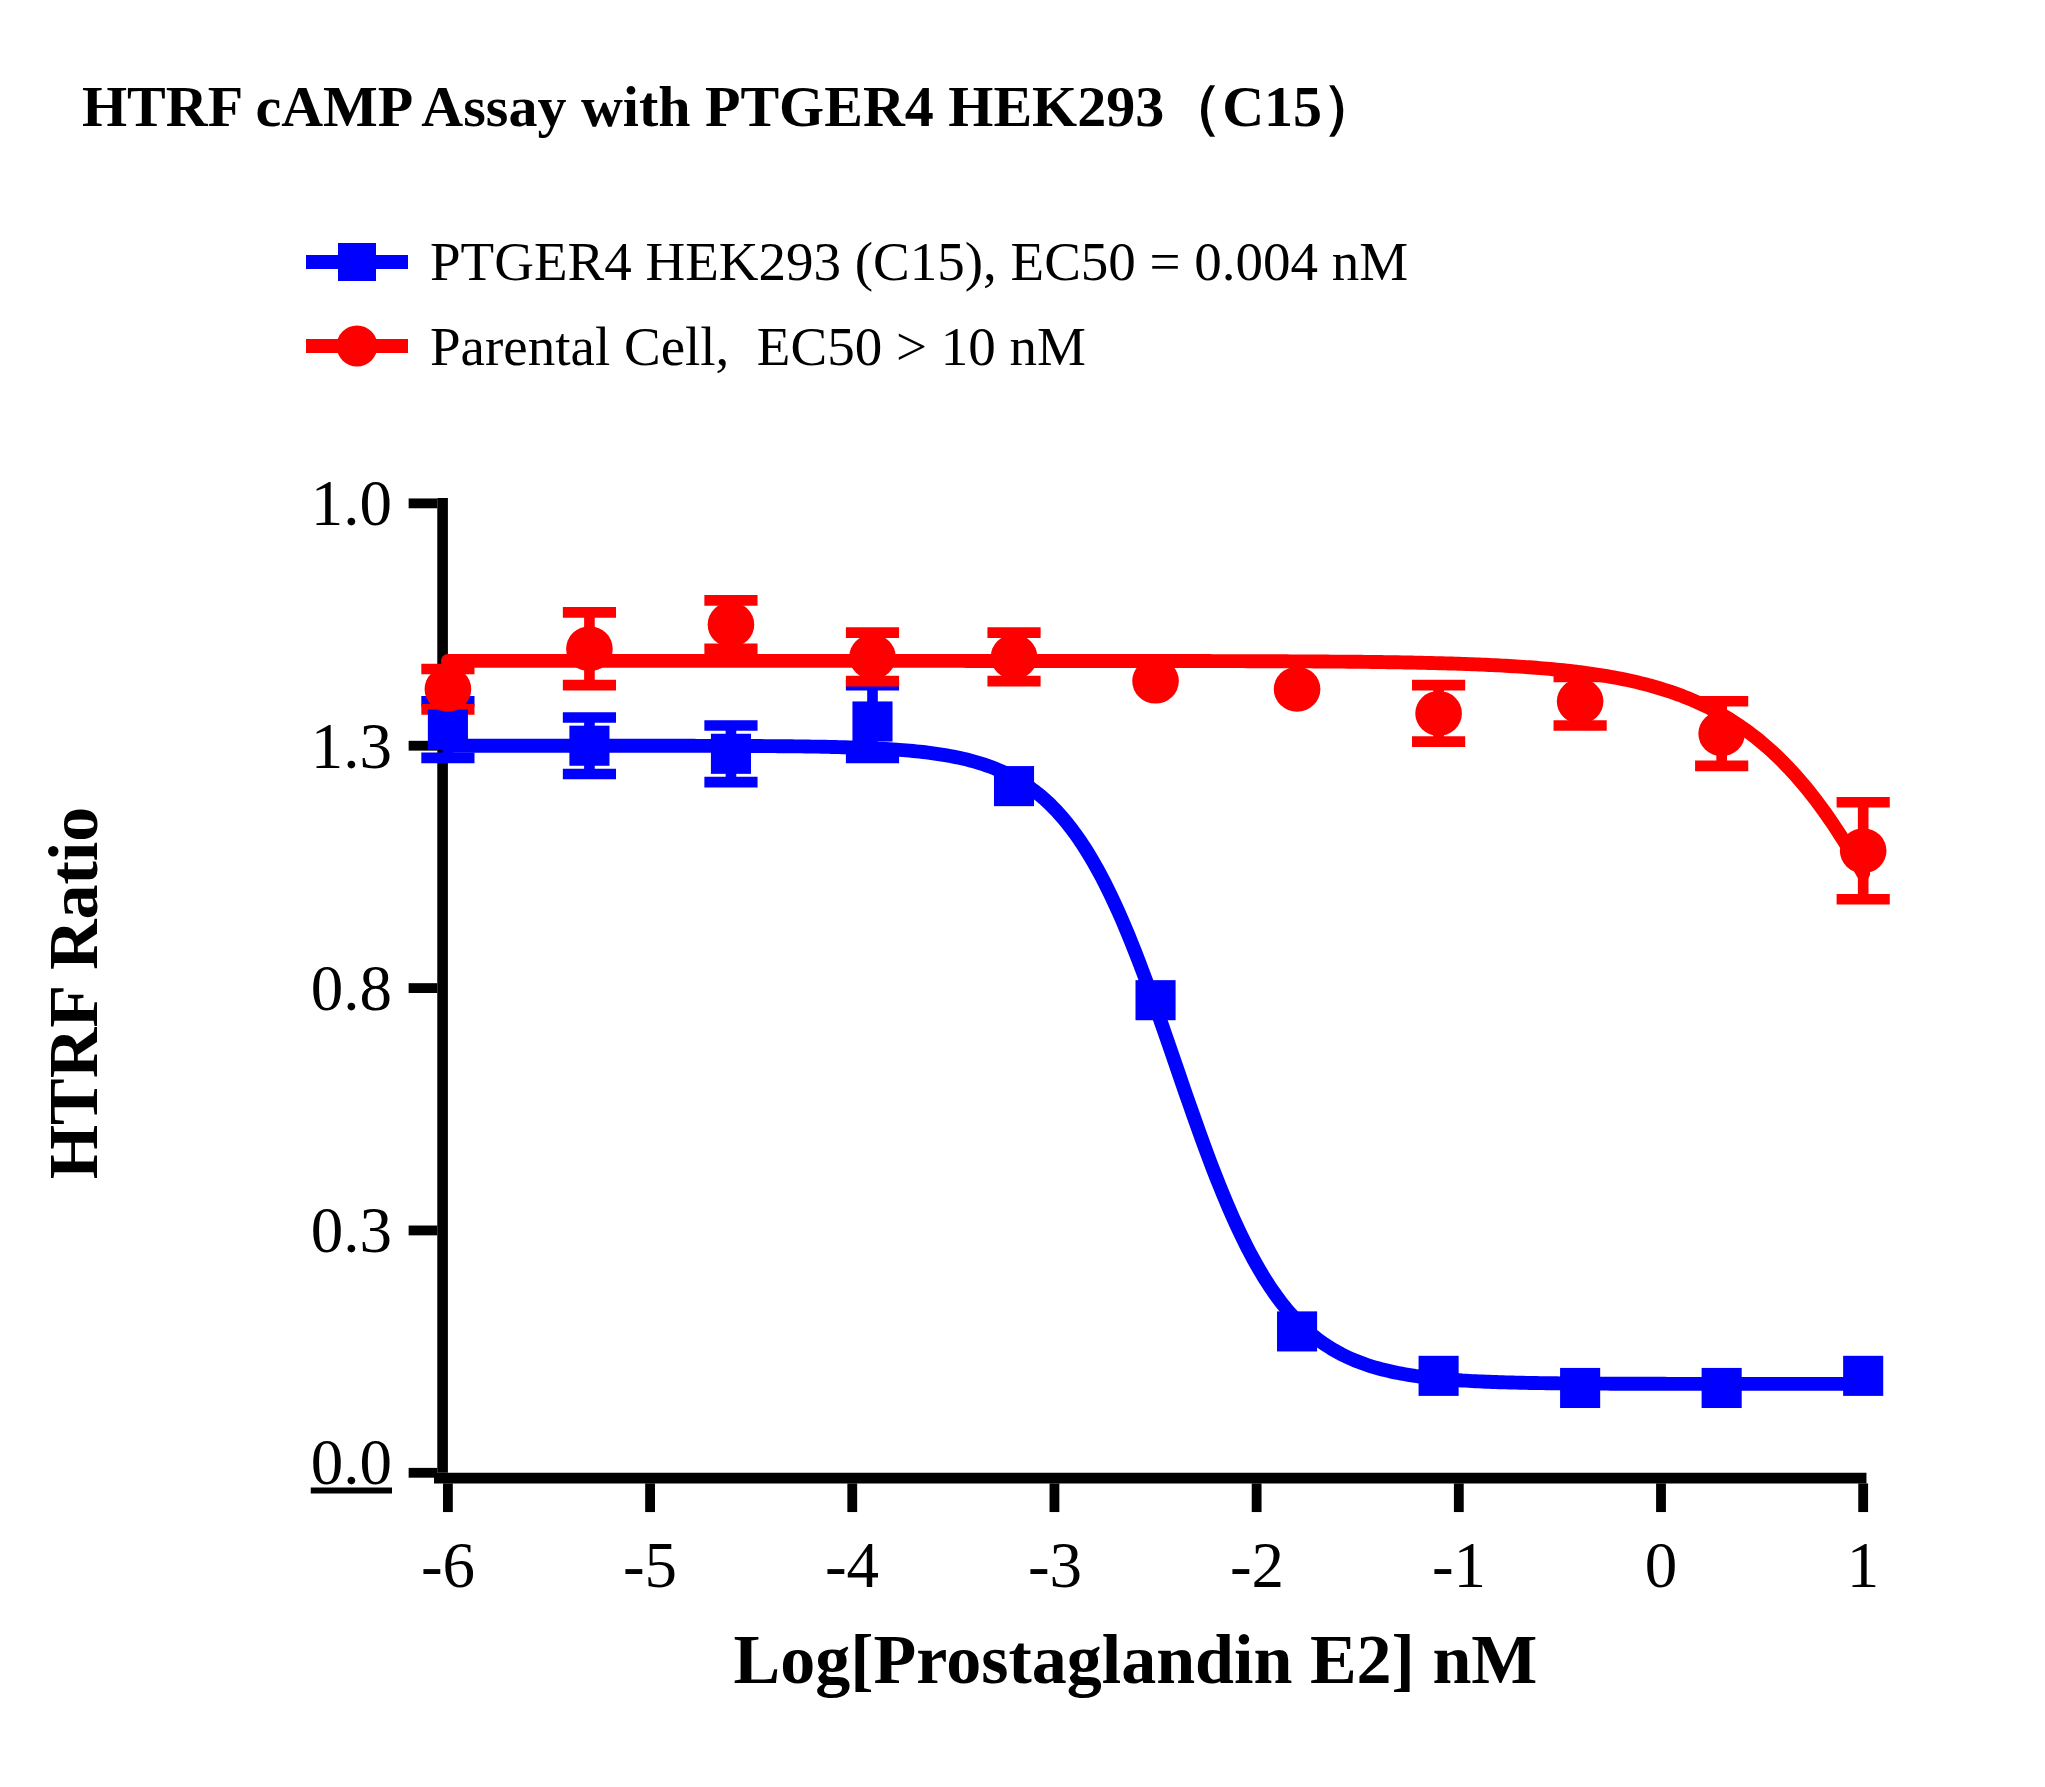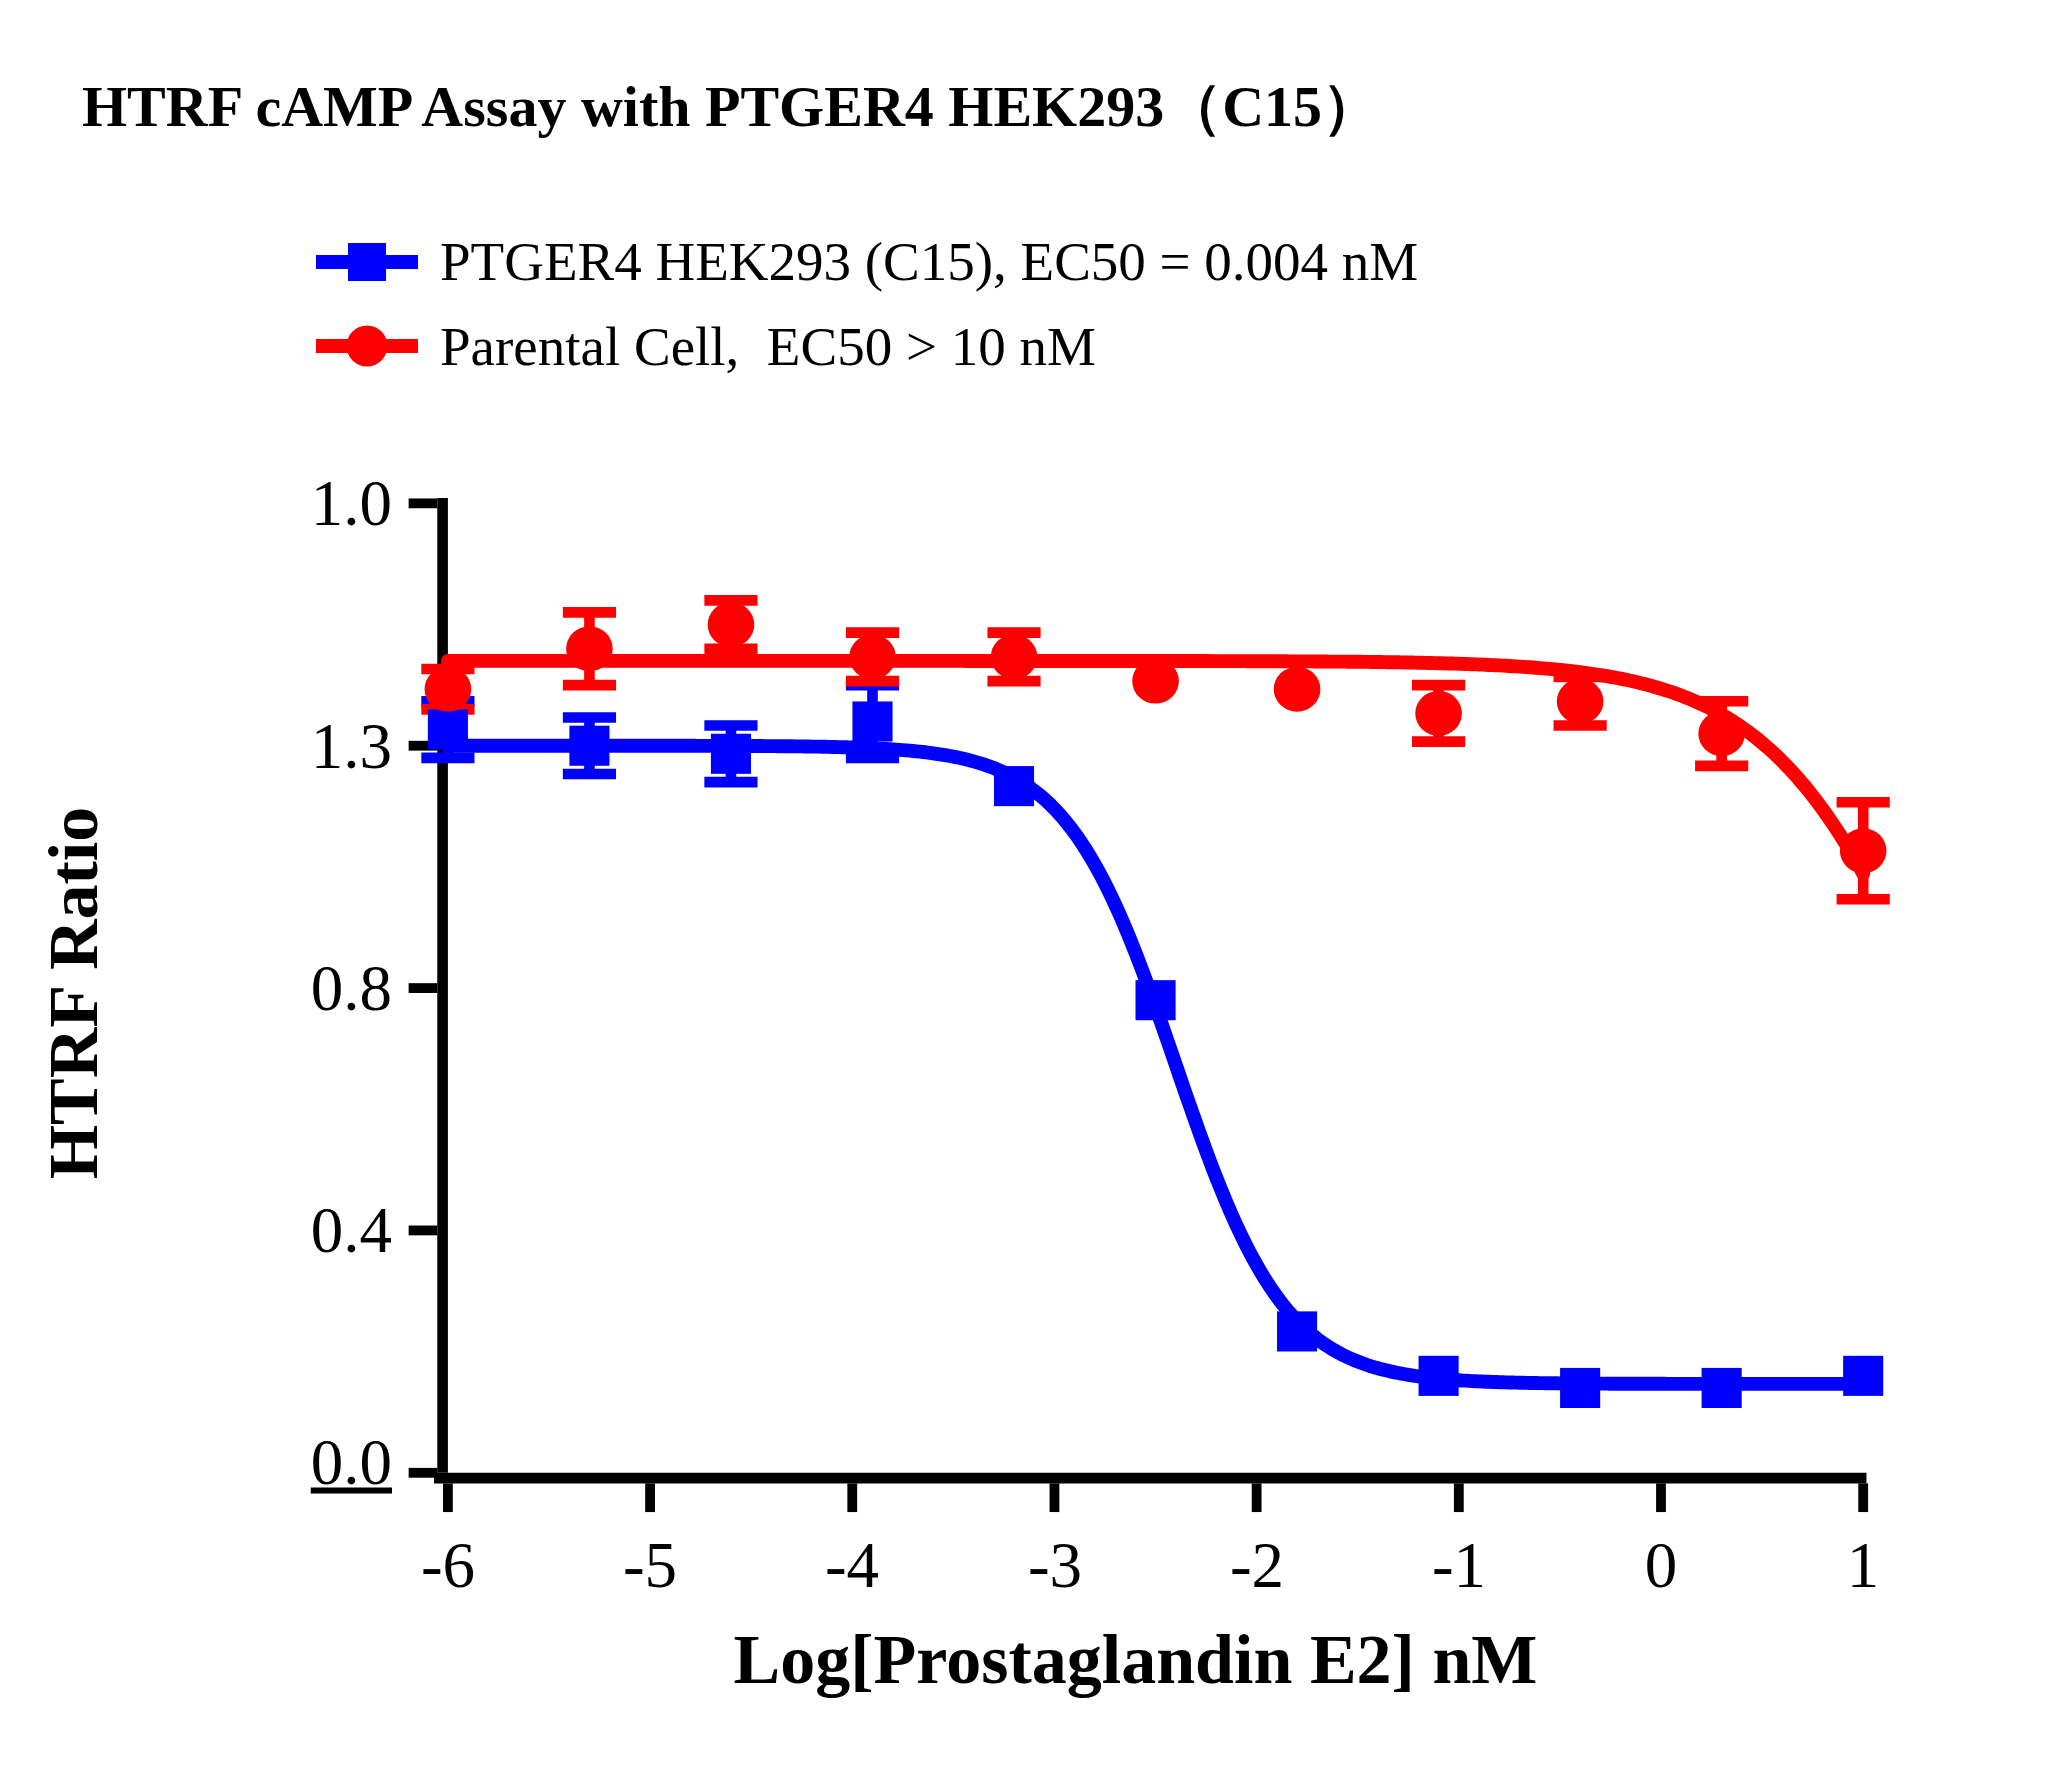--- a/index.html
+++ b/index.html
@@ -7,21 +7,21 @@
 
   #chart-root{position:absolute;left:0;top:0;width:2271px;height:1788px;}
 
   .title{
     position:absolute;left:82px;top:68px;
     font-family:"Liberation Serif",serif;
     font-weight:bold;font-size:58px;letter-spacing:0px;
     white-space:nowrap;color:#000;
   }
 
-  .legend{position:absolute;left:316px;top:229px;text-align:right;}
+  .legend{position:absolute;left:306px;top:229px;text-align:right;}
   .legend-row{display:flex;align-items:center;height:65px;margin-bottom:19.6px;}
   .legend-key{position:relative;width:102px;height:29px;flex:0 0 102px;}
   .legend-key .bar{position:absolute;left:0;top:50%;transform:translateY(-50%);width:102px;height:14px;}
   .legend-key .mk-sq{position:absolute;left:50%;top:50%;transform:translate(-50%,-50%);width:38px;height:38px;}
   .legend-key .mk-ci{position:absolute;left:50%;top:50%;transform:translate(-50%,-50%);width:41px;height:41px;border-radius:50%;}
   .legend-label{
     font-family:"Liberation Serif",serif;
     font-size:55px;color:#000;white-space:pre;margin-left:22px;line-height:1;
   }
 
@@ -151,21 +151,21 @@
         <ellipse cx="3171" cy="1684.25" rx="57" ry="55" fill="#FF0000"></ellipse>
         <ellipse cx="3517.0000000000005" cy="1743.5" rx="57" ry="55" fill="#FF0000"></ellipse>
         <ellipse cx="3862.9999999999995" cy="1713.8750000000002" rx="57" ry="55" fill="#FF0000"></ellipse>
         <ellipse cx="4209" cy="1792.8749999999998" rx="57" ry="55" fill="#FF0000"></ellipse>
         <ellipse cx="4555" cy="2079.25" rx="57" ry="55" fill="#FF0000"></ellipse>
       </svg>
     <div id="tick-labels">
         <div class="ytick-label" style="left: 216px; top: 503px;">1.0</div>
         <div class="ytick-label" style="left: 216px; top: 746px;">1.3</div>
         <div class="ytick-label" style="left: 216px; top: 988px;">0.8</div>
-        <div class="ytick-label" style="left: 216px; top: 1230px;">0.4</div>
+        <div class="ytick-label" style="left: 216px; top: 1230px;">0.3</div>
         <div class="ytick-label" style="left: 216px; top: 1462px; text-decoration: underline;">0.0</div>
         <div class="xtick-label" style="left: 448px; top: 1528px;">-6</div>
         <div class="xtick-label" style="left: 650px; top: 1528px;">-5</div>
         <div class="xtick-label" style="left: 852px; top: 1528px;">-4</div>
         <div class="xtick-label" style="left: 1055px; top: 1528px;">-3</div>
         <div class="xtick-label" style="left: 1257px; top: 1528px;">-2</div>
         <div class="xtick-label" style="left: 1459px; top: 1528px;">-1</div>
         <div class="xtick-label" style="left: 1661px; top: 1528px;">0</div>
         <div class="xtick-label" style="left: 1863px; top: 1528px;">1</div>
       </div>

